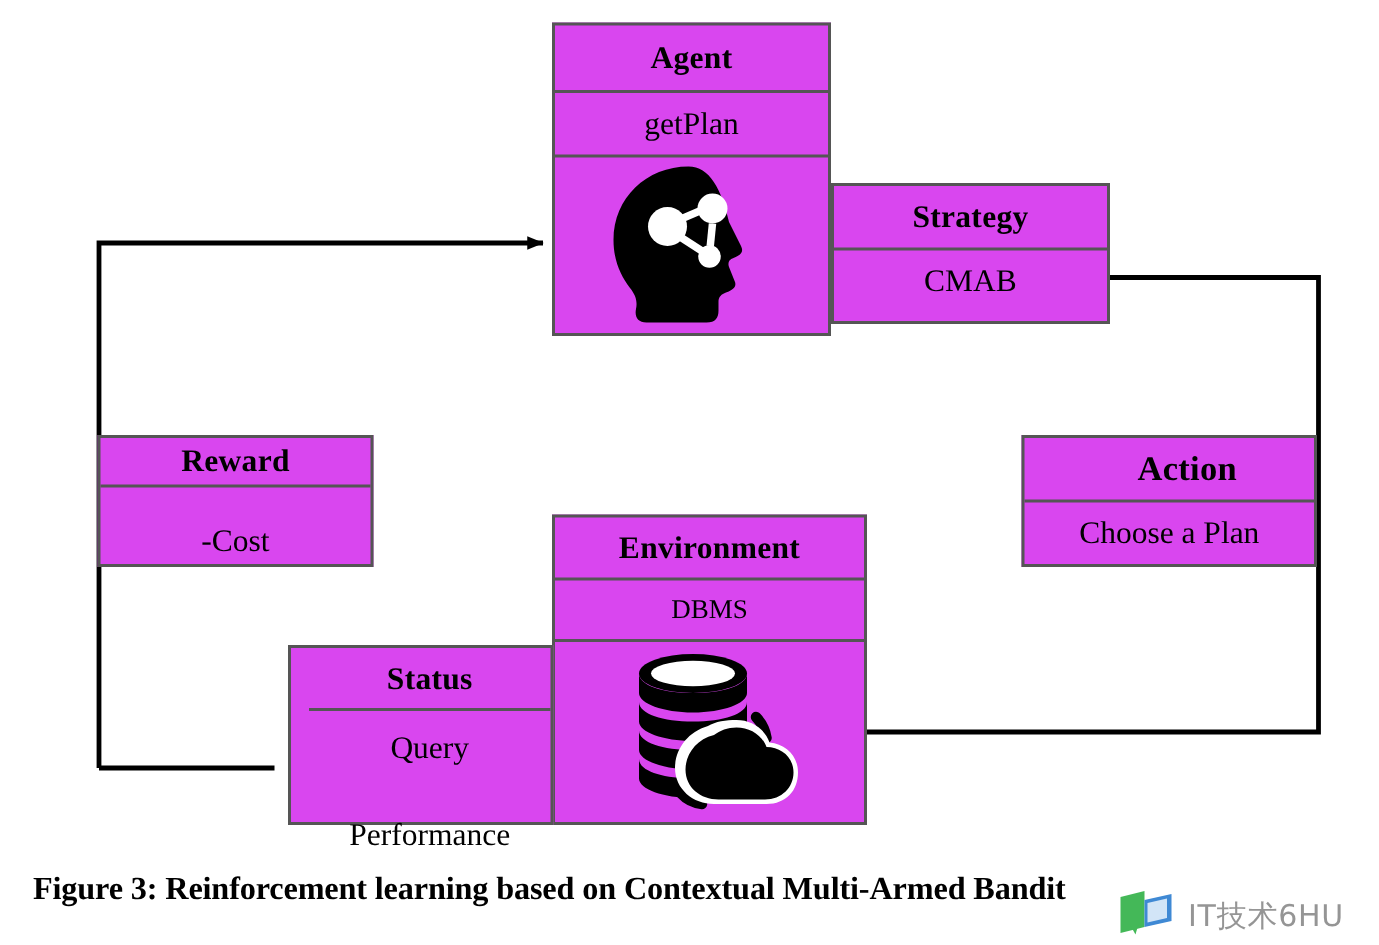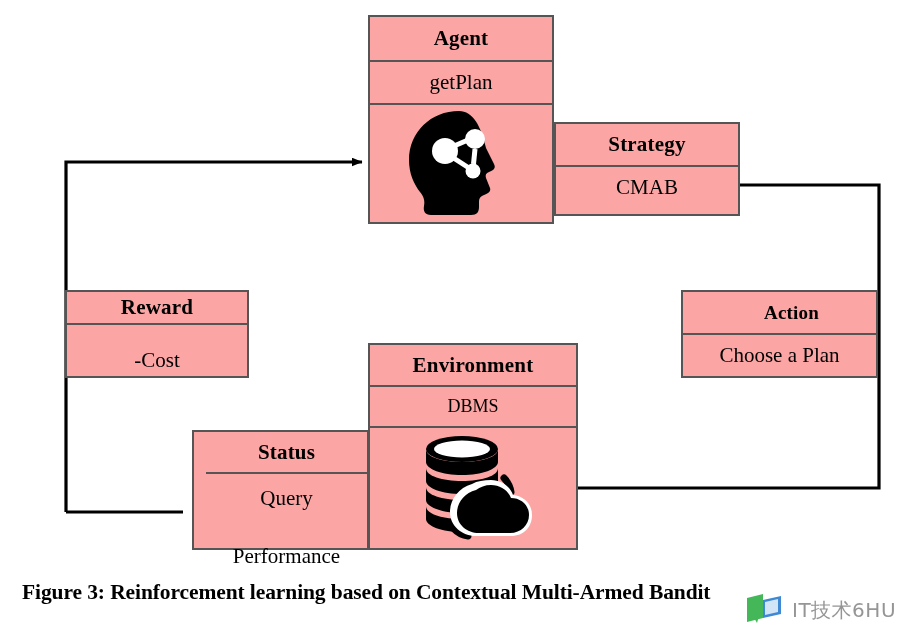--- a/index.html
+++ b/index.html
@@ -8,21 +8,21 @@
     font-family:"Liberation Serif","DejaVu Serif",serif;
     color:#000000;
     overflow:hidden;
     position:relative;
   }
   #canvas{position:absolute;left:0;top:0;width:919px;height:630px;}
 
   
   .box{
     position:absolute;
-    background:#fca5a5;
+    background:#d946ef;
     border:2px solid #555555;
     box-sizing:border-box;
     display:flex;
     flex-direction:column;
   }
   .box .hdr{
     text-align:center;
     font-weight:bold;
     border-bottom:2px solid #555555;
     display:flex;align-items:center;justify-content:center;
@@ -50,21 +50,21 @@
 
   #strategy-box     {left:554px;top:122px;width:186px;height:94px;}
   #strategy-box .hdr{height:43px;font-size:21px;}
   #strategy-box .row{height:41px;font-size:21px;}
 
   #reward-box     {left:65px;top:290px;width:184px;height:88px;gap:20px;}
   #reward-box .hdr{height:44px;font-size:21px;}
   #reward-box .row{height:42px;font-size:21px;}
 
   #action-box     {left:681px;top:290px;width:197px;height:88px;}
-  #action-box .hdr{height:44px;font-size:19px;padding-left:24px;}
+  #action-box .hdr{height:44px;font-size:23px;padding-left:24px;}
   #action-box .row{height:42px;font-size:21px;}
 
   #environment-box     {left:368px;top:343px;width:210px;height:207px;}
   #environment-box .hdr{height:42px;font-size:21px;}
   #environment-box .row{height:41px;font-size:18px;}
 
   #status-box     {left:192px;top:430px;width:177px;height:120px;padding-left:12px;}
   #status-box .hdr{height:44px;font-size:21px;}
   #status-box .row{height:74px;font-size:21px;}
   #status-box .row .two-line{display:block;margin-top:34px;}

